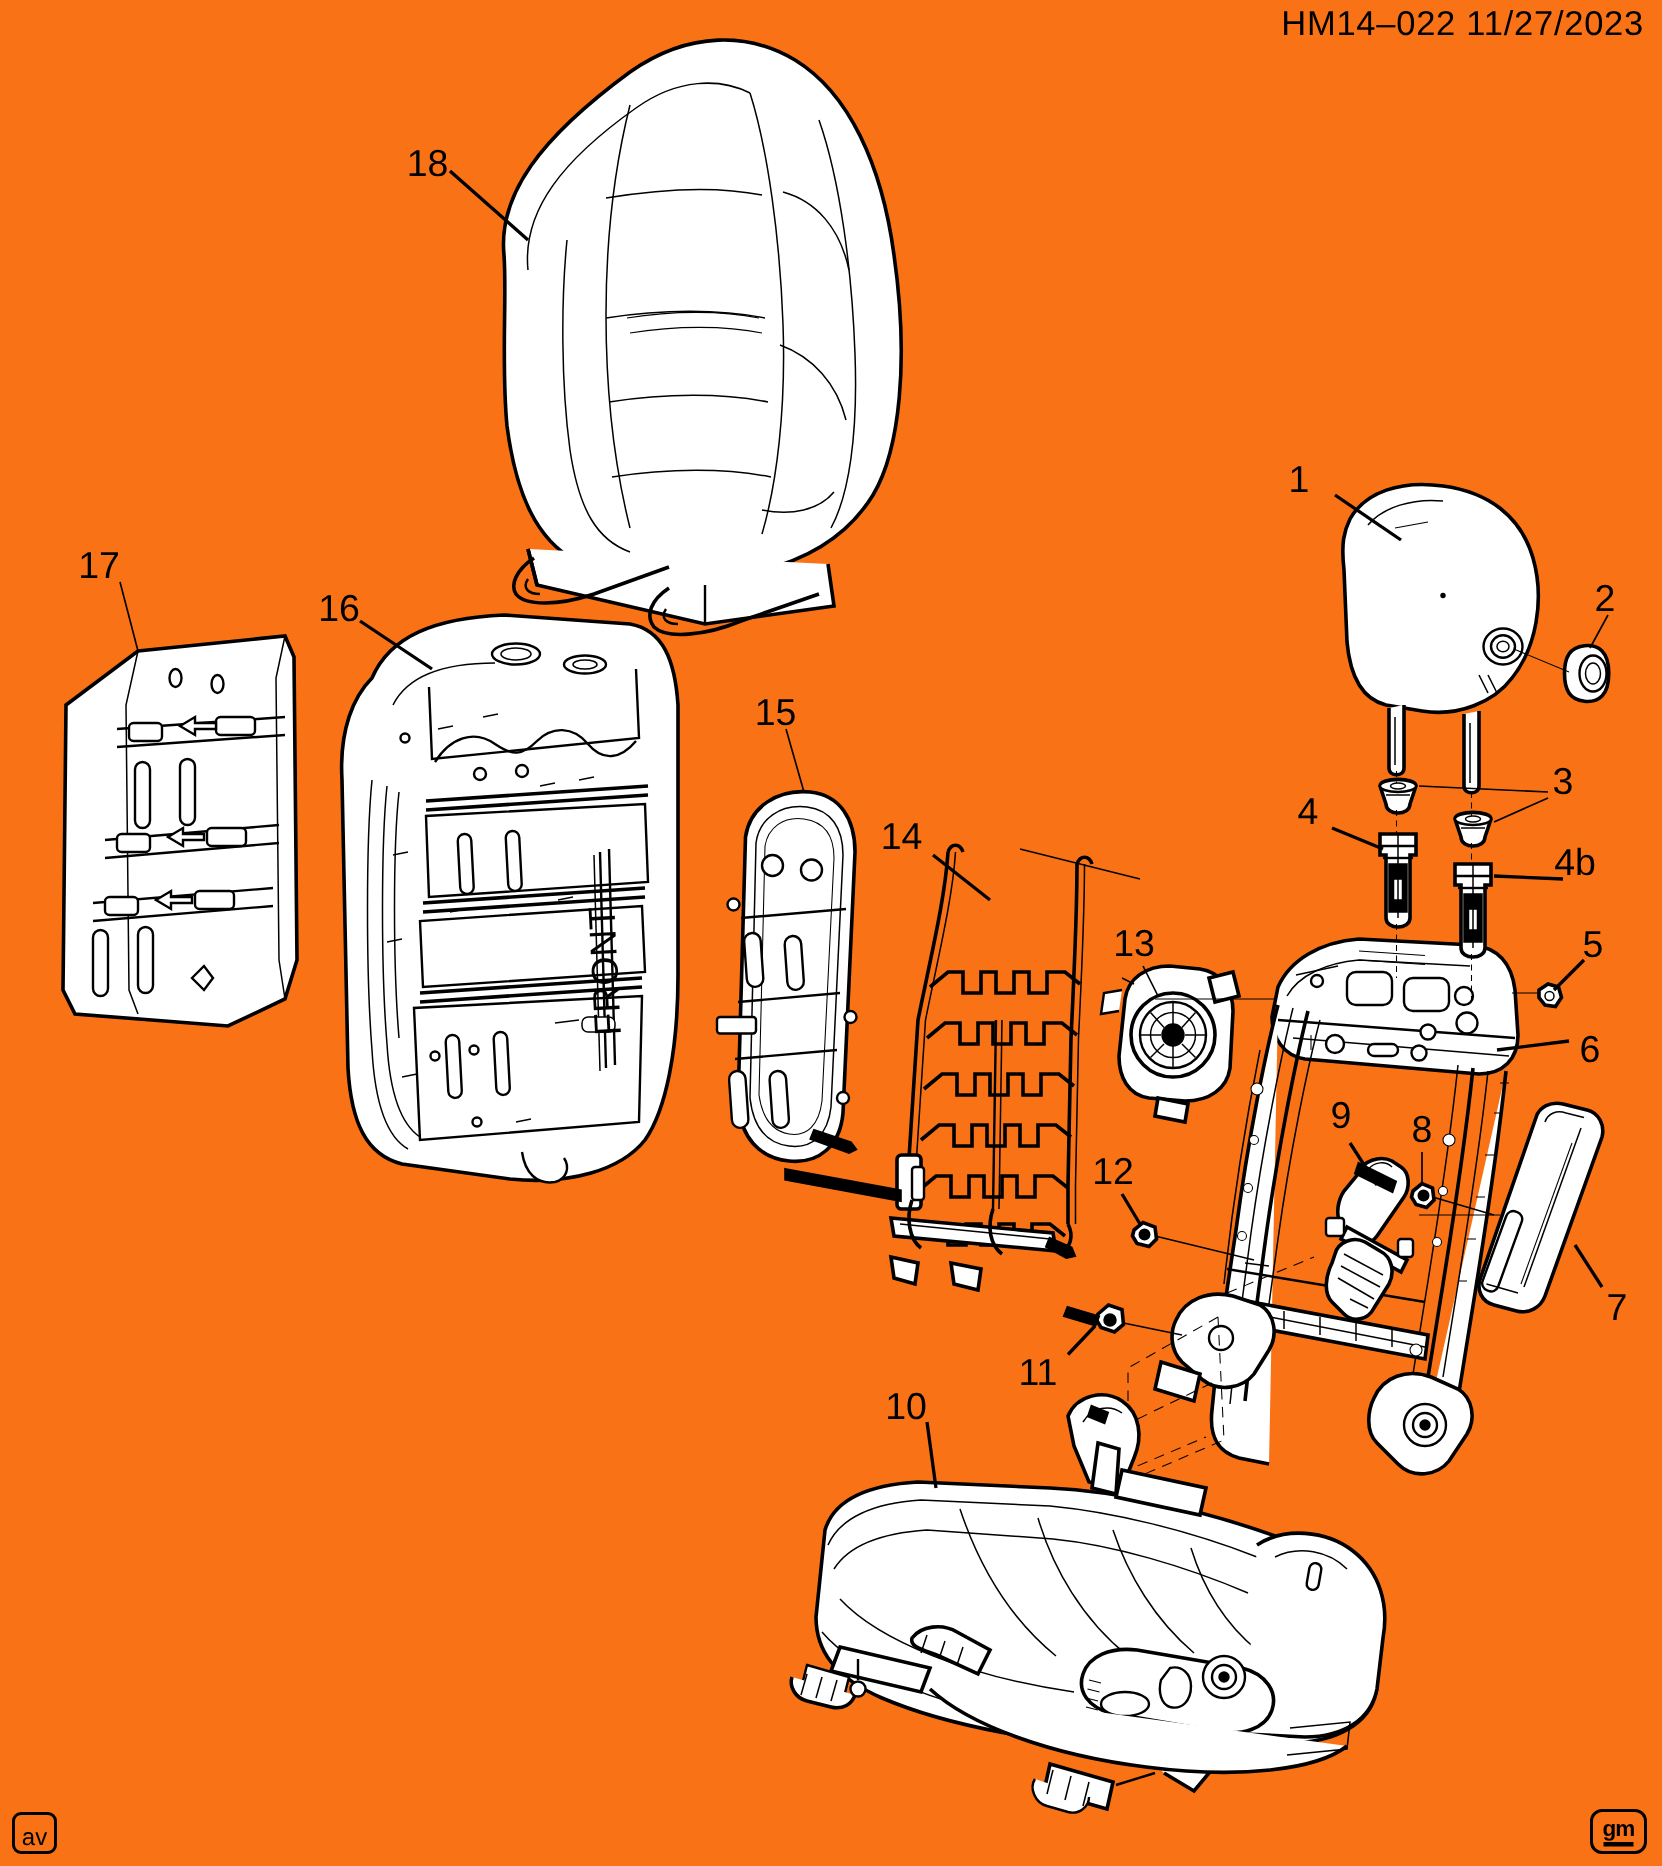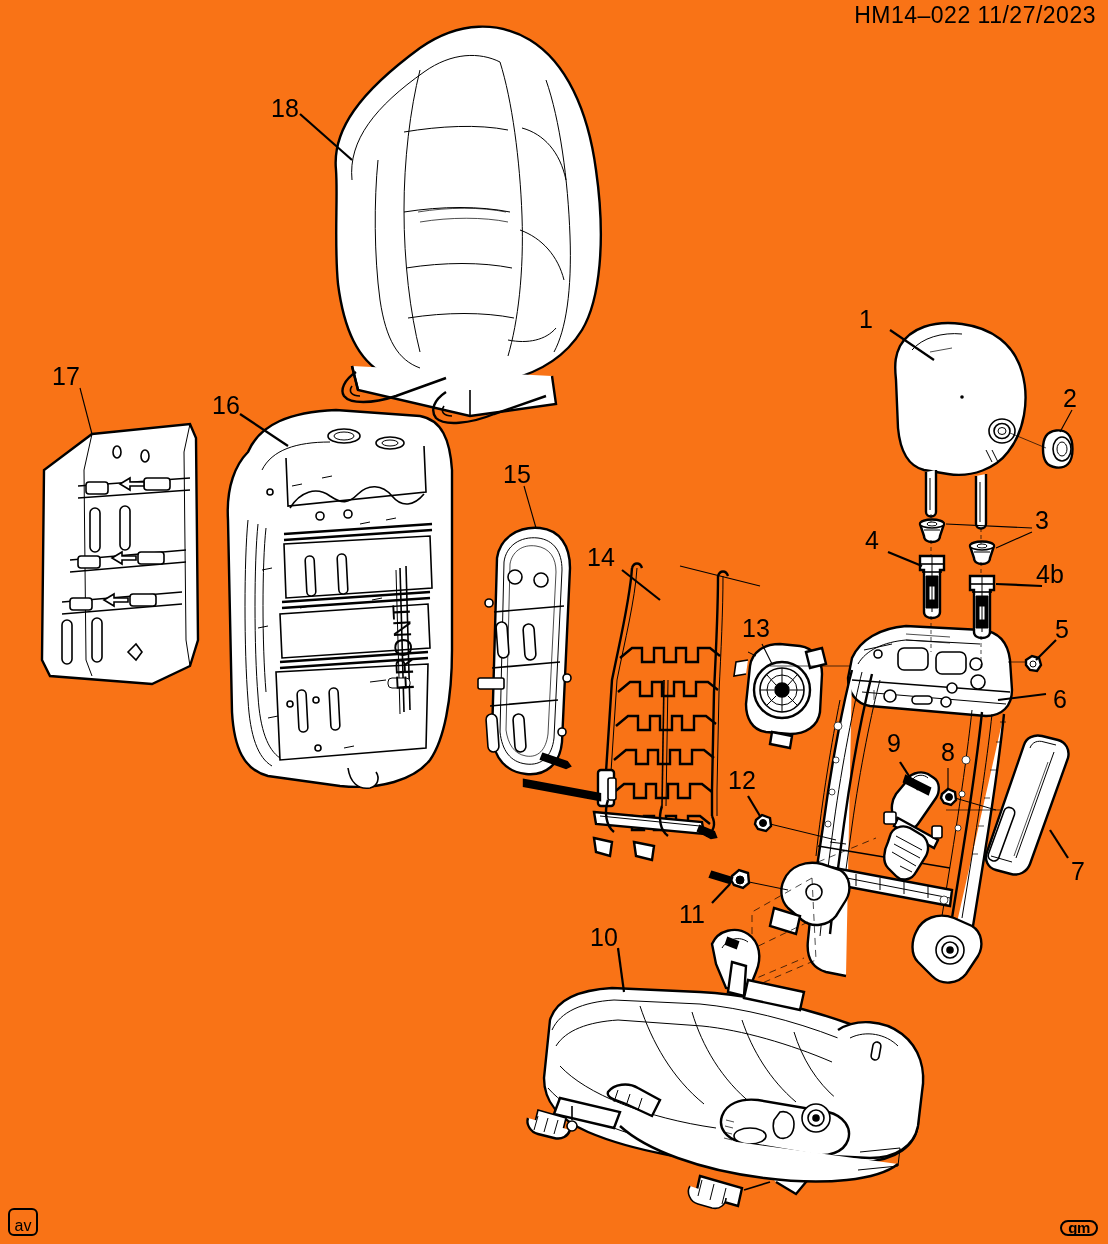--- a/index.html
+++ b/index.html
@@ -41,21 +41,21 @@
     justify-content: center;
     font-size: 16px;
     line-height: 1;
     box-sizing: border-box;
   }
   #gm-logo {
     position: absolute;
     right: 10px;
     bottom: 8px;
     width: 38px;
-    height: 16px;
+    height: 30px;
     border: 2.5px solid #000;
     border-radius: 8px;
     display: flex;
     flex-direction: column;
     align-items: center;
     justify-content: center;
     box-sizing: border-box;
   }
   #gm-logo .gm-text {
     font-size: 15px;

